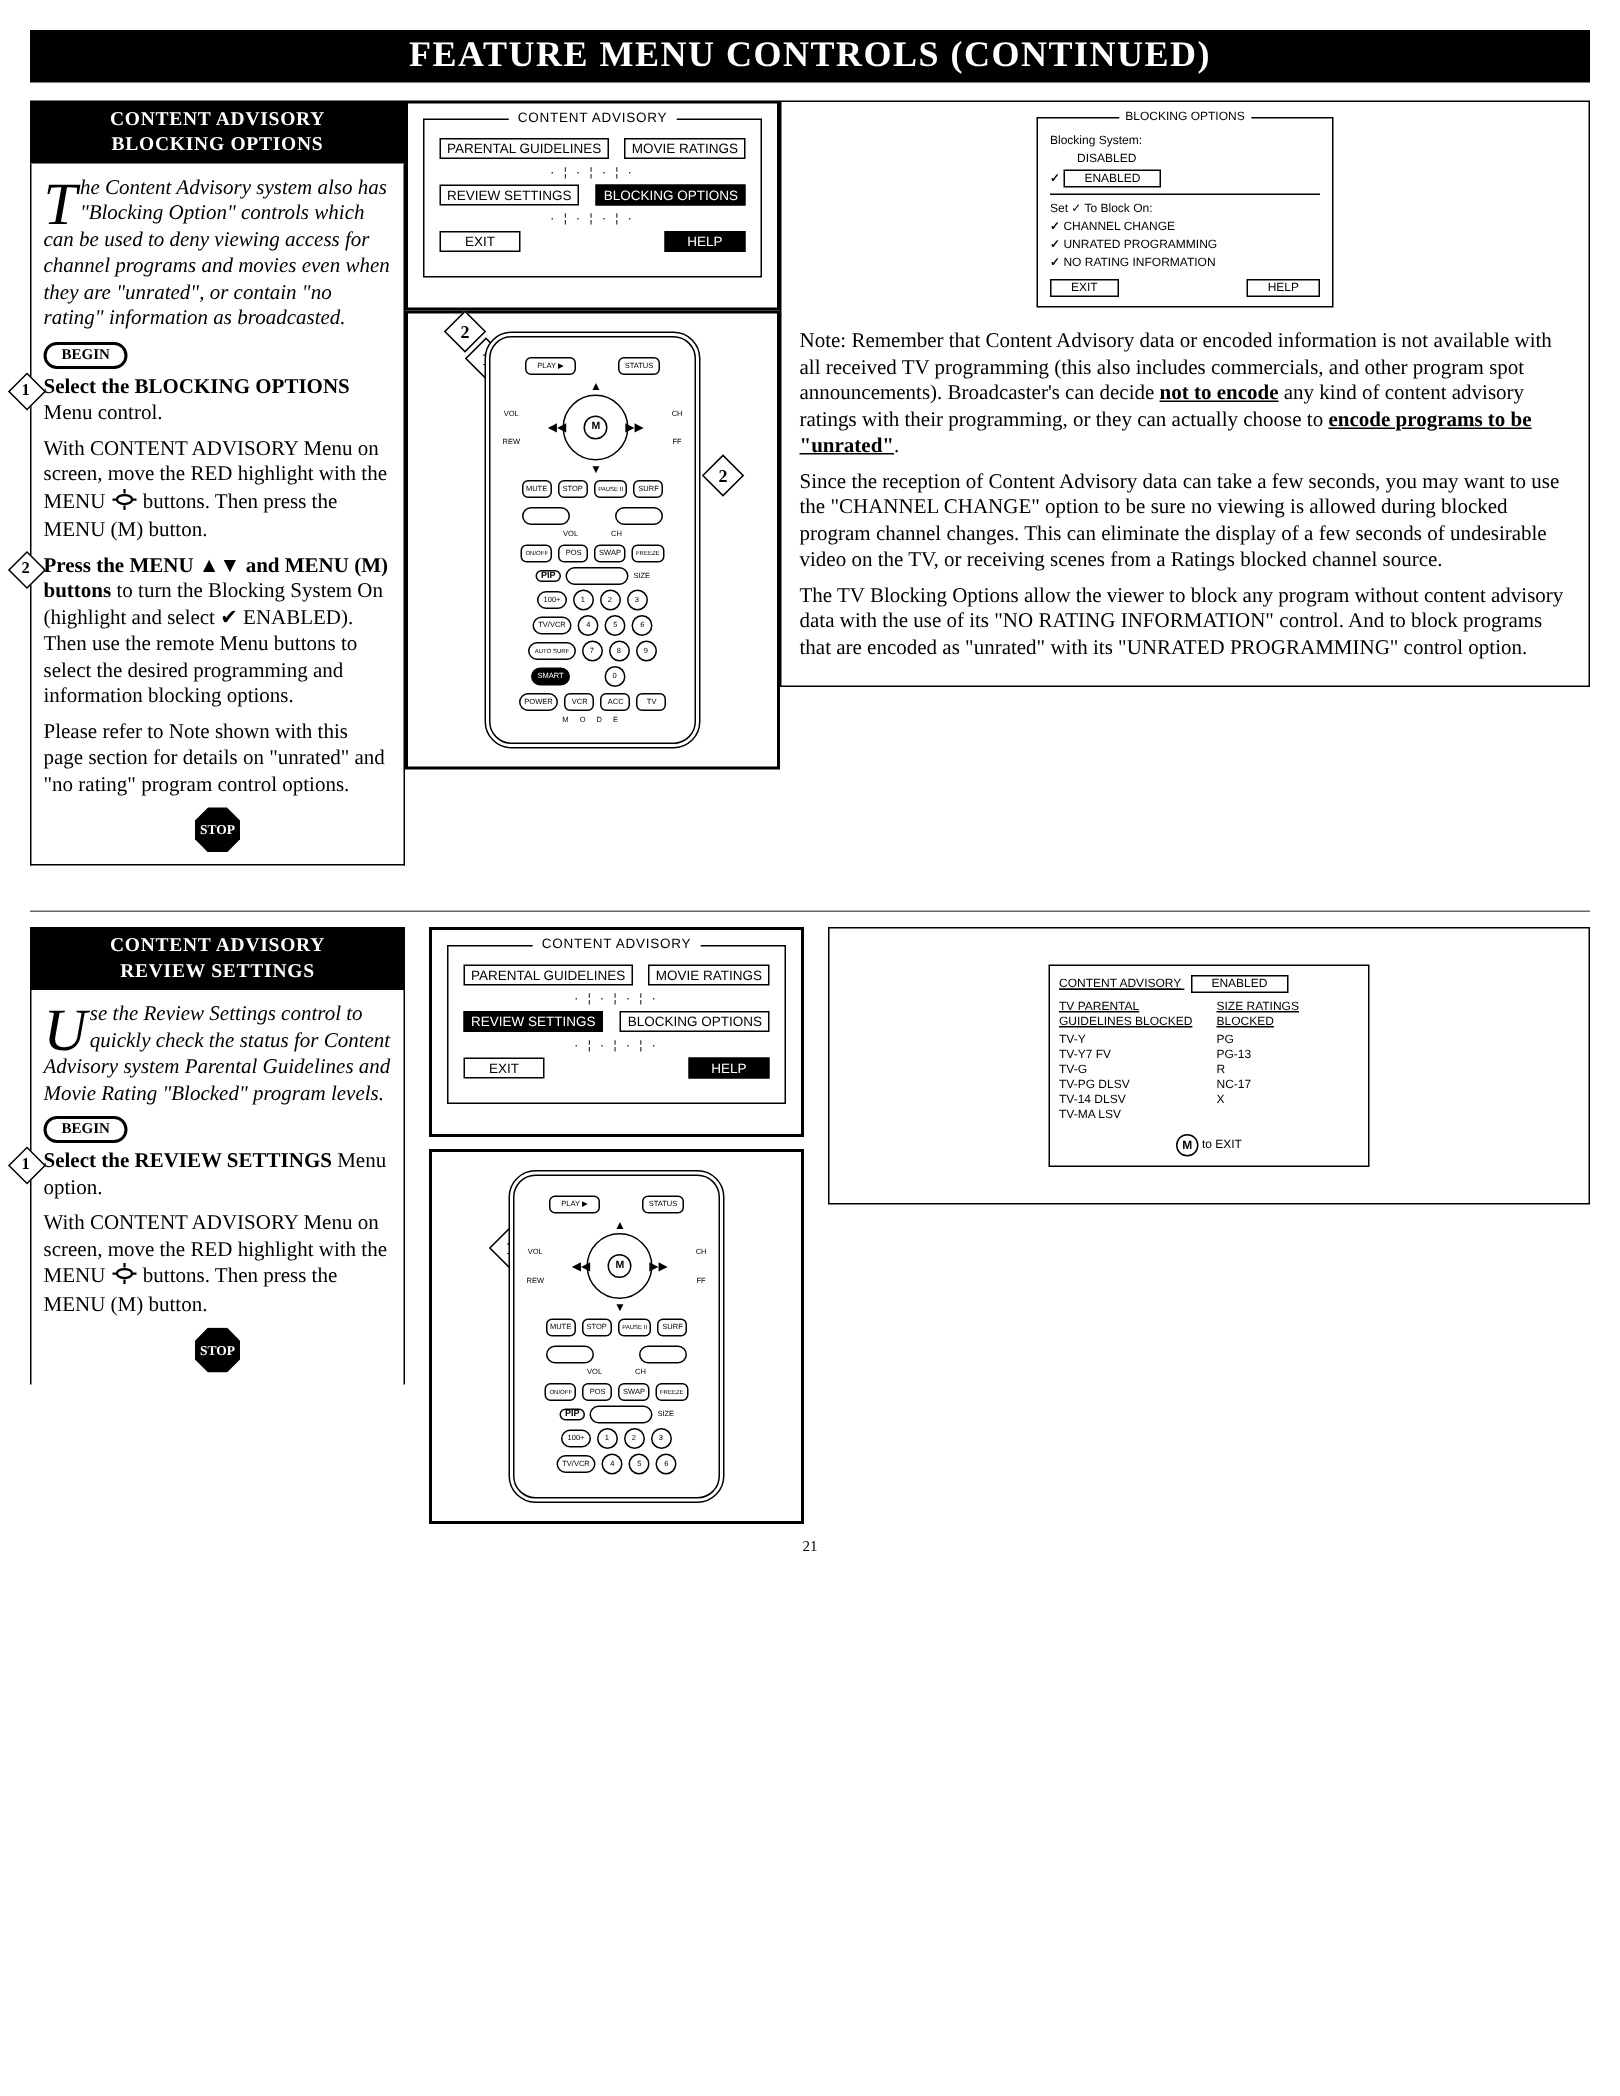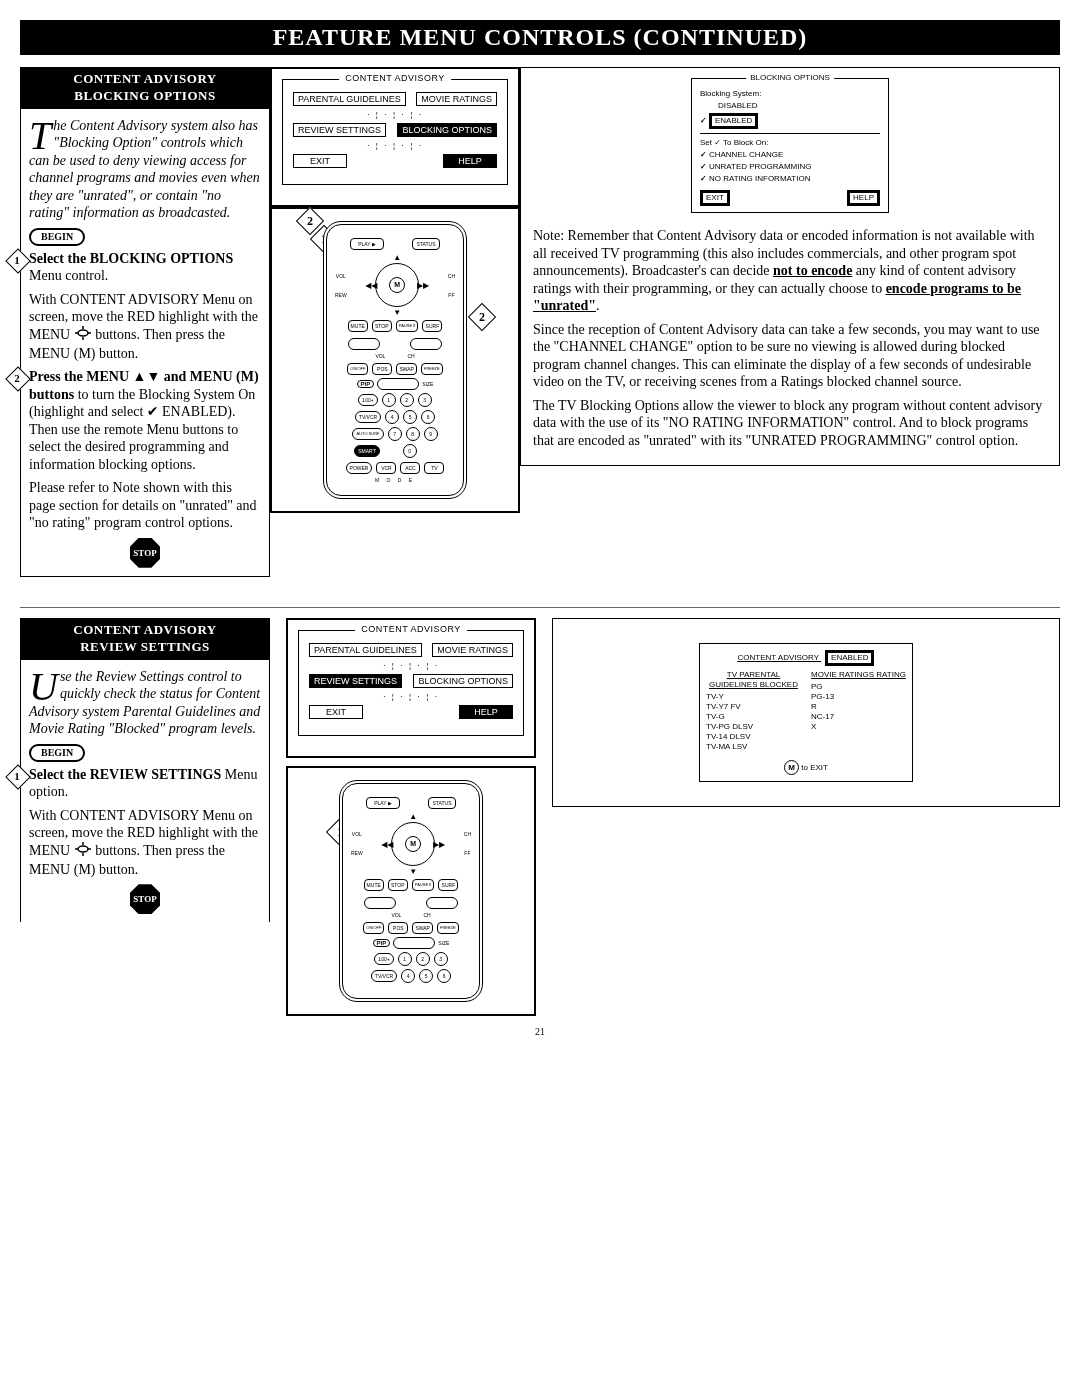--- a/index.html
+++ b/index.html
@@ -241,33 +241,33 @@
     margin: 0 auto 14px auto;
     padding:8px 8px 6px 8px;
     position:relative;
   }
   .blocking-osd .btitle{
     position:absolute;top:-6px;left:50%;transform:translateX(-50%);
     background:#fff;padding:0 4px;font-size:8px;
   }
   .blocking-osd .line{margin:2px 0;}
   .chk::before{content:"✓ ";font-weight:bold;}
-  .box-item{border:3px solid #000000;padding:0 3px;display:inline-block;}
+  .box-item{border:1px solid #000000;padding:0 13px;display:inline-block;}
   .review-panel {
     border:1px solid #000;
     font-family: Arial, sans-serif;
     font-size:8px;
     width:200px;
     margin:4px auto;
     padding:6px;
     position:relative;
   }
   .review-cols{display:flex;gap:10px;}
   .review-col{flex:1;}
-  .review-head{text-align:center;margin-bottom:2px;text-decoration:underline;}
+  .review-head{margin-bottom:2px;text-decoration:underline;}
   .pagefoot{text-align:center;font-size:10px;margin-top:10px;}
   .m-circle{display:inline-block;width:13px;height:13px;border:1px solid #000;border-radius:50%;font-size:8px;line-height:13px;text-align:center;font-weight:bold;vertical-align:middle;}
   .cursor-icon{display:inline-block;vertical-align:middle;}
   .pip-row{display:flex;align-items:center;justify-content:center;gap:3px;margin:3px 0;}
   .pip-label{font-size:6px;font-weight:bold;border:1px solid #000;border-radius:4px;padding:0 3px;}
 </style>
 </head>
 <body>
 
 <div class="page-title-bar">FEATURE MENU CONTROLS (CONTINUED)</div>
@@ -595,36 +595,36 @@
             <span class="rkey-round">5</span>
             <span class="rkey-round">6</span>
           </div>
       </div>
     </div>
   </div>
 
   <div class="right-col">
     <div class="right-box" style="padding:20px 14px;">
       <div class="review-panel">
-        <div style="text-align:center;margin-bottom:4px;text-decoration:underline;">
+        <div style="text-align:left;margin-bottom:4px;text-decoration:underline;">
           <span style="text-decoration:underline;">CONTENT ADVISORY</span>
           <span class="box-item" style="margin-left:4px;">ENABLED</span>
         </div>
         <div class="review-cols">
           <div class="review-col">
             <div class="review-head">TV PARENTAL GUIDELINES BLOCKED</div>
             <div>TV-Y</div>
             <div>TV-Y7  FV</div>
             <div>TV-G</div>
             <div>TV-PG DLSV</div>
             <div>TV-14  DLSV</div>
             <div>TV-MA  LSV</div>
           </div>
           <div class="review-col">
-            <div class="review-head">MOVIE RATINGS RATING</div>
+            <div class="review-head">SIZE RATINGS BLOCKED</div>
             <div>PG</div>
             <div>PG-13</div>
             <div>R</div>
             <div>NC-17</div>
             <div>X</div>
           </div>
         </div>
         <div style="text-align:center;margin-top:8px;">
           <span class="m-circle">M</span>
           <span> to EXIT</span>

